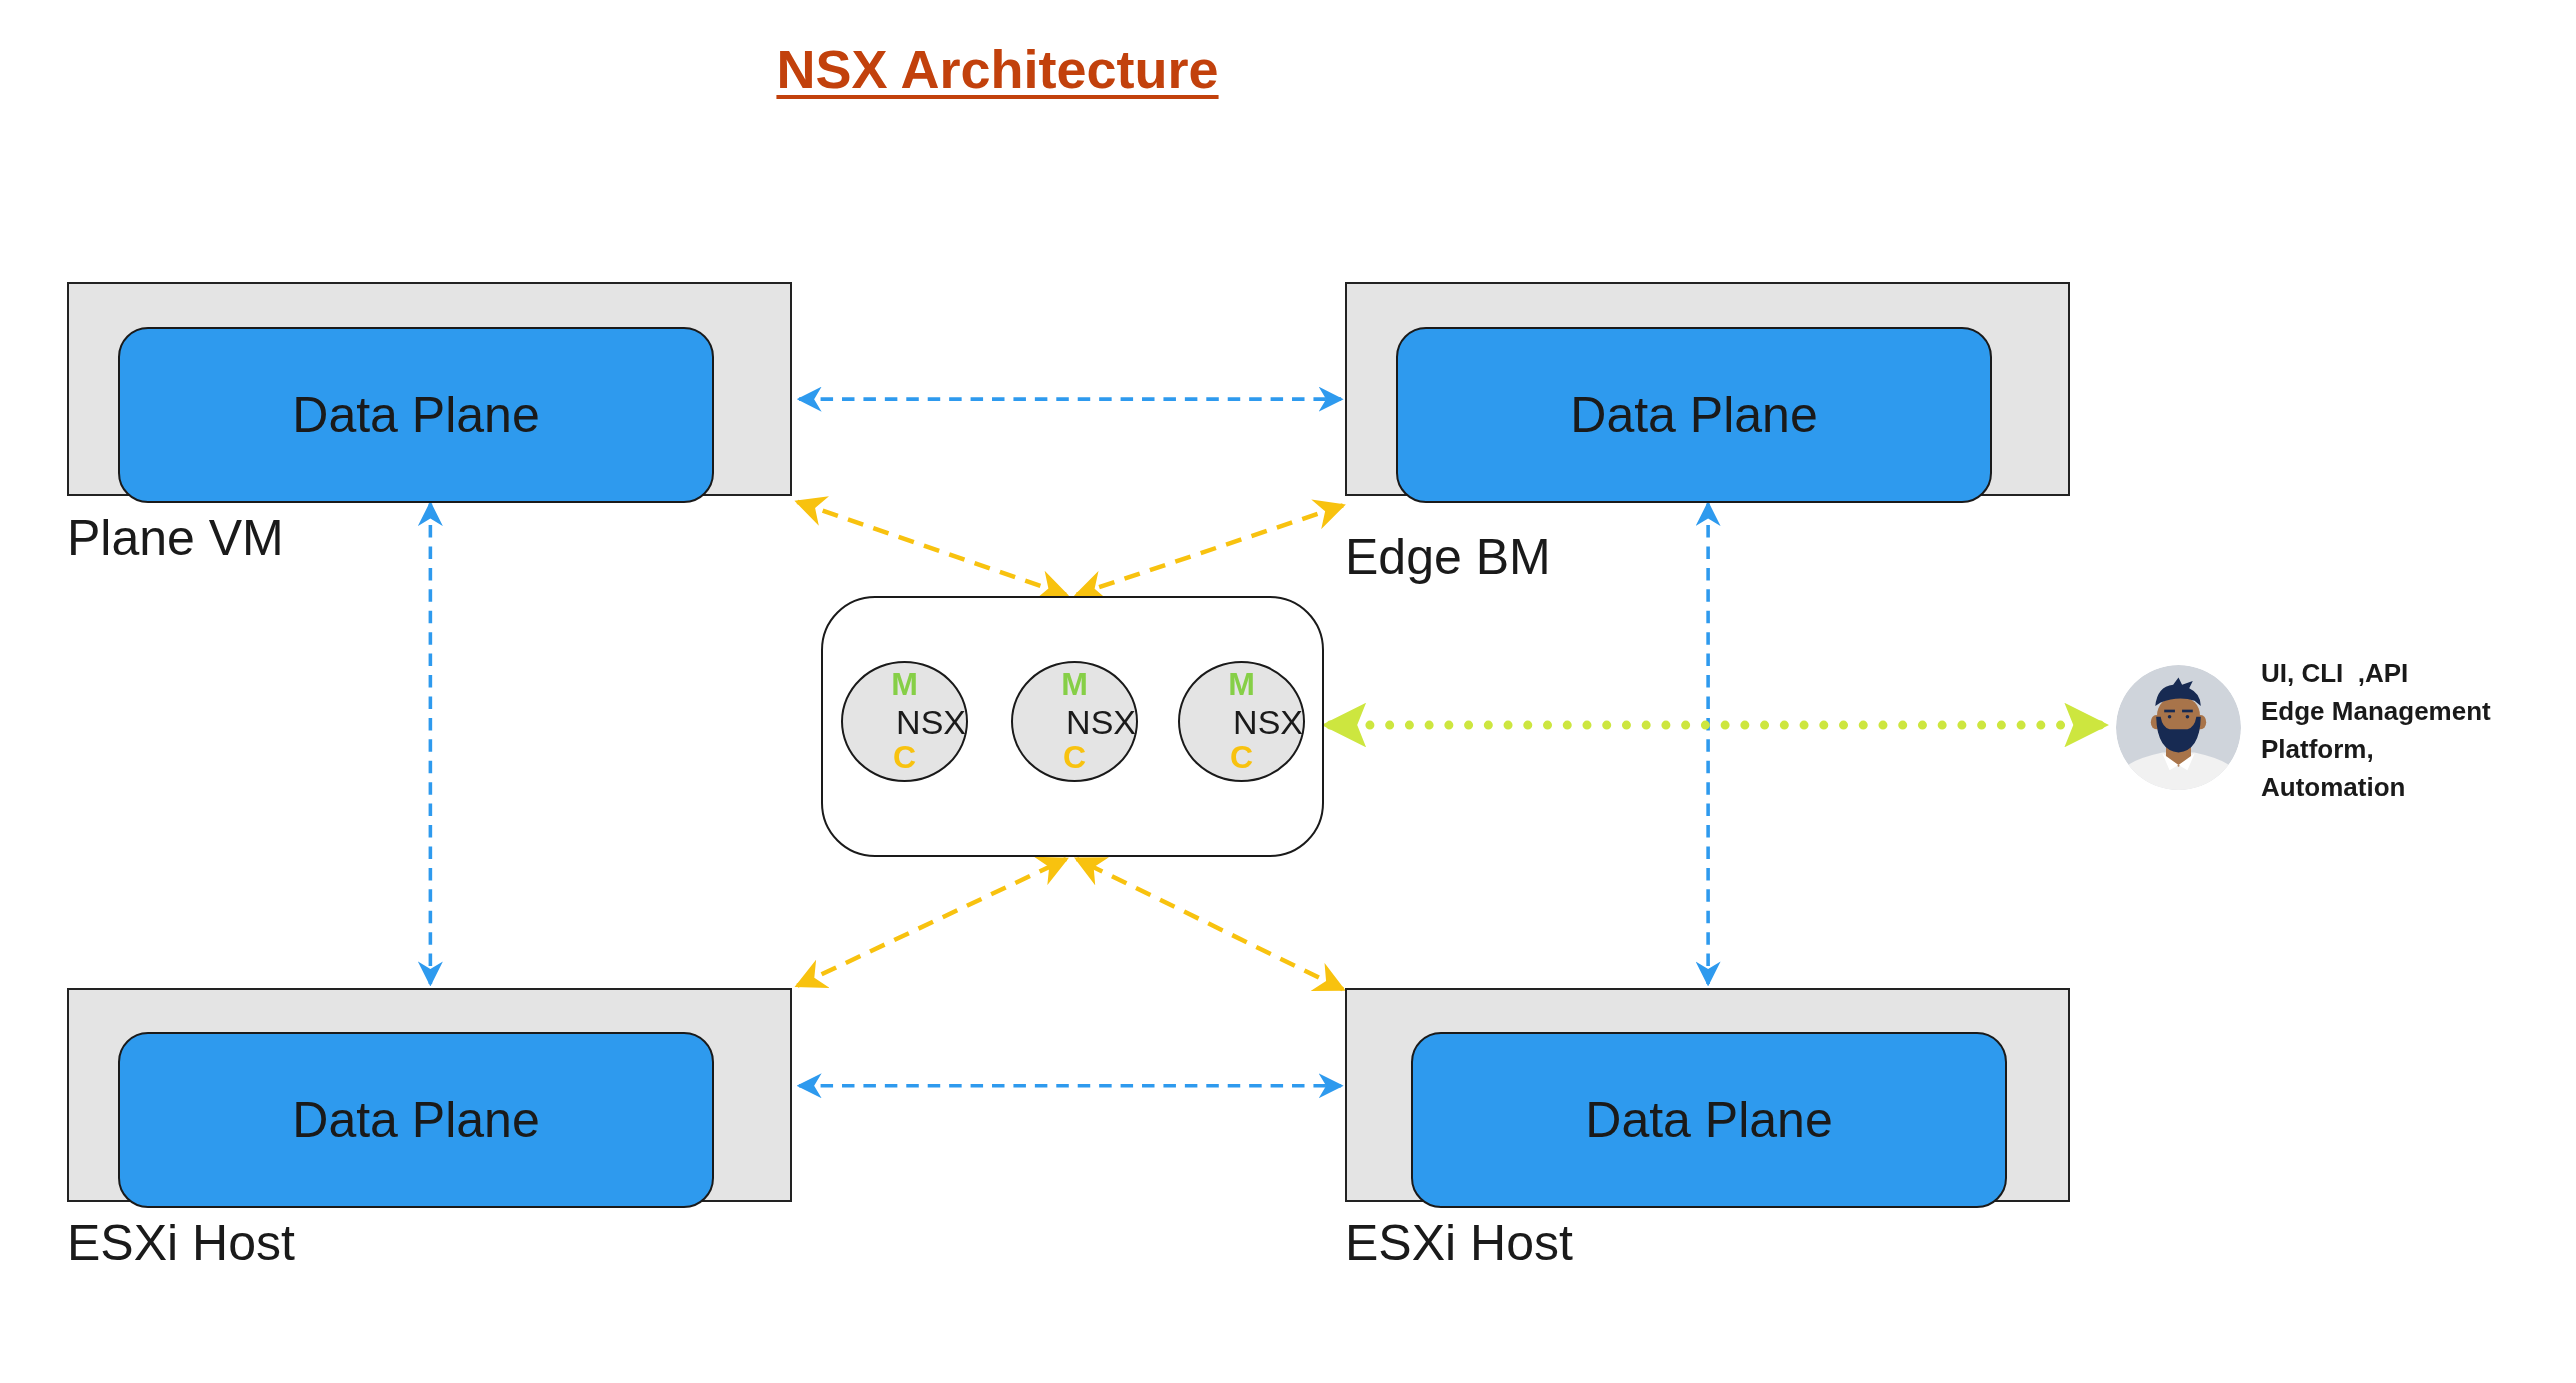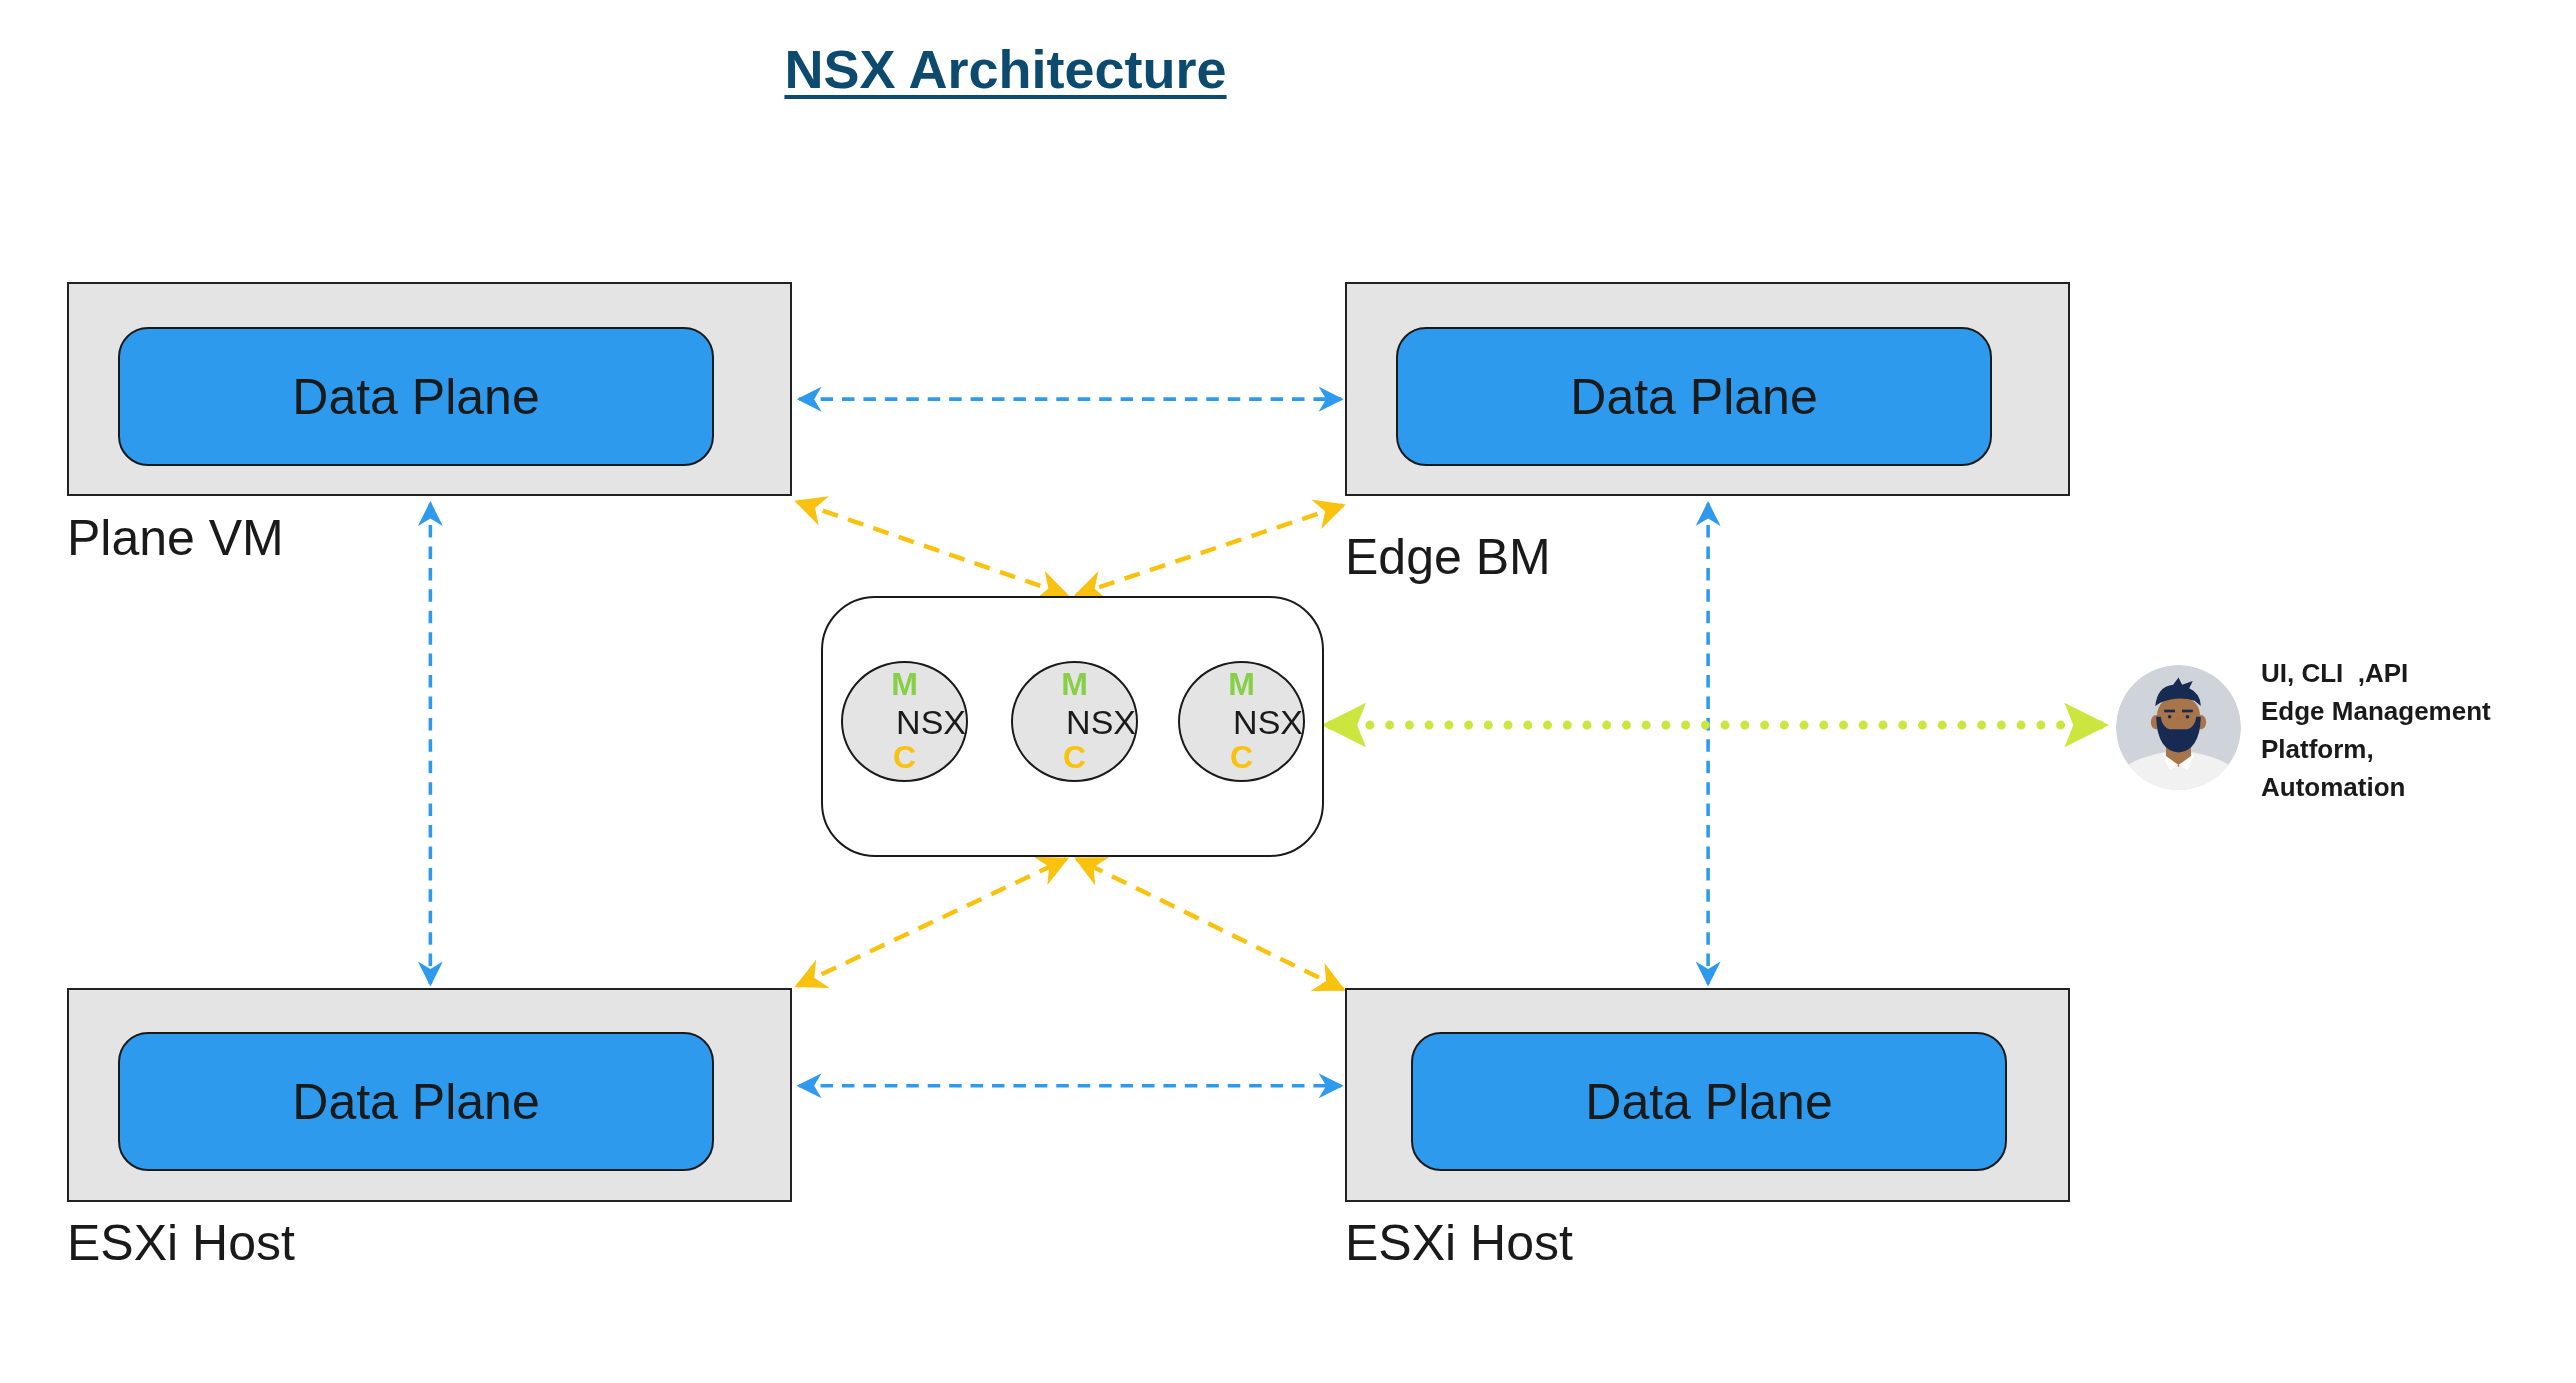--- a/index.html
+++ b/index.html
@@ -1,19 +1,19 @@
 <!DOCTYPE html>
 <html style="font-size:14.3px"><head>
 <meta charset="utf-8">
 <style>
   html, body { margin:0; padding:0; background:#ffffff; }
   body { width:2576px; height:1384px; position:relative; overflow:hidden; font-family:"DejaVu Sans", sans-serif; }
-  .title { position:absolute; left:16px; width:1979px; top:38px; text-align:center; font-family:"Liberation Sans", sans-serif; font-weight:bold; font-size:54px; color:#0c4a6e; text-decoration:underline; text-underline-offset:7.1px; text-decoration-thickness:3.6px; }
+  .title { position:absolute; left:8px; width:1979px; top:38px; text-align:center; font-family:"Liberation Sans", sans-serif; font-weight:bold; font-size:54px; color:#c2410c; text-decoration:underline; text-underline-offset:7.1px; text-decoration-thickness:3.6px; }
   .host { position:absolute; width:725px; height:214px; background:#e4e4e4; border:2.7px solid #222; box-sizing:border-box; }
-  .plane { position:absolute; width:596px; height:139px; background:#2e9aee; border:2.7px solid #1a1a1a; border-radius:30px; box-sizing:border-box; display:flex; align-items:center; justify-content:center; font-size:50px; color:#1a1a1a; font-family:"Liberation Sans", sans-serif; }
+  .plane { position:absolute; width:596px; height:176px; background:#2e9aee; border:2.7px solid #1a1a1a; border-radius:30px; box-sizing:border-box; display:flex; align-items:center; justify-content:center; font-size:50px; color:#1a1a1a; font-family:"Liberation Sans", sans-serif; }
   .host-label { position:absolute; font-size:50px; color:#1a1a1a; font-family:"Liberation Sans", sans-serif; }
   .cluster { position:absolute; left:821px; top:596px; width:503px; height:261px; border:2.7px solid #1a1a1a; border-radius:54px; box-sizing:border-box; background:#fff; }
   .node { position:absolute; width:127px; height:121px; border:2.7px solid #1a1a1a; border-radius:50%; background:#e4e4e4; box-sizing:border-box; text-align:center; font-family:"Liberation Sans", sans-serif; }
   .node .m { position:absolute; left:0; right:0; top:3.6px; font-weight:bold; font-size:32px; color:#86cf47; line-height:34px; }
   .node .n { position:absolute; left:0; right:0; top:41px; font-size:34px; color:#1a1a1a; line-height:36px;text-align:right; }
   .node .c { position:absolute; left:0; right:0; top:77px; font-weight:bold; font-size:32px; color:#f8c20f; line-height:34px; }
   svg.conn { position:absolute; left:0; top:0; }
   .avatar { position:absolute; left:2116px; top:665px; width:125px; height:125px; }
   .actor-text { position:absolute; left:2261px; top:654px; font-family:"Liberation Sans", sans-serif; font-weight:bold; font-size:26px; line-height:38px; color:#1a1a1a; }
   .actor-text div { white-space:pre; }

